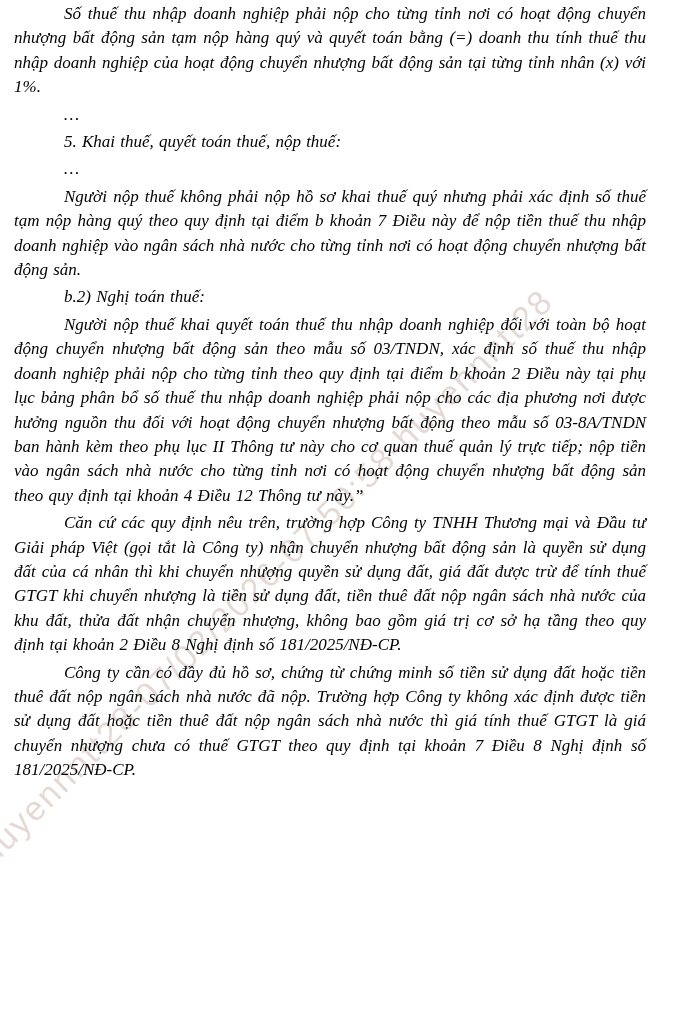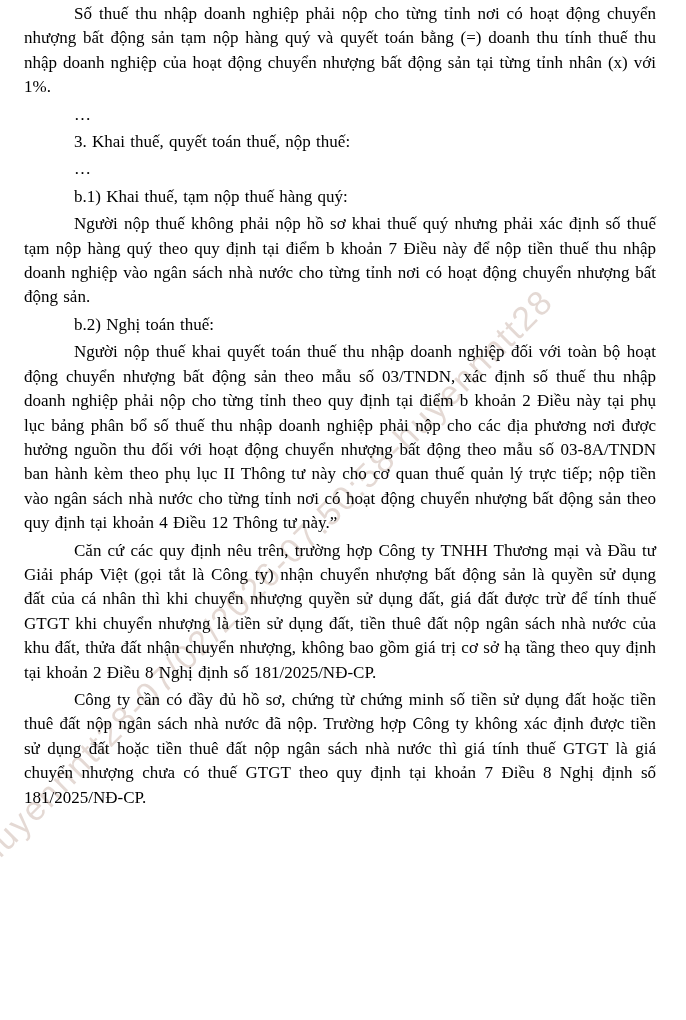--- a/index.html
+++ b/index.html
@@ -26,46 +26,46 @@
     font-size: 34px;
     letter-spacing: 2px;
     color: rgba(196, 170, 160, 0.45);
     white-space: nowrap;
     z-index: 1;
     pointer-events: none;
     user-select: none;
   }
   .content {
     position: absolute;
-    left: 24px;
+    left: 14px;
     top: 2px;
     width: 632px;
     z-index: 2;
+    font-style: italic;
   }
   .content p.doc-par {
     margin: 0 0 3px 0;
     padding: 0;
     font-size: 17px;
     line-height: 24.4px;
     color: #000000;
     text-align: justify;
     text-indent: 50px;
     word-spacing: 1px;
   }
 </style>
 </head>
 <body>
 
 <div class="page">
   <div class="watermark">huyennntt28-07/02/2026-07:50:58-huyennntt28</div>
   <div class="content">
       <p class="doc-par">Số thuế thu nhập doanh nghiệp phải nộp cho từng tỉnh nơi có hoạt động chuyển nhượng bất động sản tạm nộp hàng quý và quyết toán bằng (=) doanh thu tính thuế thu nhập doanh nghiệp của hoạt động chuyển nhượng bất động sản tại từng tỉnh nhân (x) với 1%.</p>
       <p class="doc-par">…</p>
-      <p class="doc-par">3. Khai thuế, quyết toán thuế, nộp thuế:</p>
+      <p class="doc-par">5. Khai thuế, quyết toán thuế, nộp thuế:</p>
       <p class="doc-par">…</p>
-      <p class="doc-par">b.1) Khai thuế, tạm nộp thuế hàng quý:</p>
       <p class="doc-par">Người nộp thuế không phải nộp hồ sơ khai thuế quý nhưng phải xác định số thuế tạm nộp hàng quý theo quy định tại điểm b khoản 7 Điều này để nộp tiền thuế thu nhập doanh nghiệp vào ngân sách nhà nước cho từng tỉnh nơi có hoạt động chuyển nhượng bất động sản.</p>
       <p class="doc-par">b.2) Nghị toán thuế:</p>
       <p class="doc-par">Người nộp thuế khai quyết toán thuế thu nhập doanh nghiệp đối với toàn bộ hoạt động chuyển nhượng bất động sản theo mẫu số 03/TNDN, xác định số thuế thu nhập doanh nghiệp phải nộp cho từng tỉnh theo quy định tại điểm b khoản 2 Điều này tại phụ lục bảng phân bổ số thuế thu nhập doanh nghiệp phải nộp cho các địa phương nơi được hưởng nguồn thu đối với hoạt động chuyển nhượng bất động theo mẫu số 03-8A/TNDN ban hành kèm theo phụ lục II Thông tư này cho cơ quan thuế quản lý trực tiếp; nộp tiền vào ngân sách nhà nước cho từng tỉnh nơi có hoạt động chuyển nhượng bất động sản theo quy định tại khoản 4 Điều 12 Thông tư này.”</p>
       <p class="doc-par">Căn cứ các quy định nêu trên, trường hợp Công ty TNHH Thương mại và Đầu tư Giải pháp Việt (gọi tắt là Công ty) nhận chuyển nhượng bất động sản là quyền sử dụng đất của cá nhân thì khi chuyển nhượng quyền sử dụng đất, giá đất được trừ để tính thuế GTGT khi chuyển nhượng là tiền sử dụng đất, tiền thuê đất nộp ngân sách nhà nước của khu đất, thửa đất nhận chuyển nhượng, không bao gồm giá trị cơ sở hạ tầng theo quy định tại khoản 2 Điều 8 Nghị định số 181/2025/NĐ-CP.</p>
       <p class="doc-par">Công ty cần có đầy đủ hồ sơ, chứng từ chứng minh số tiền sử dụng đất hoặc tiền thuê đất nộp ngân sách nhà nước đã nộp. Trường hợp Công ty không xác định được tiền sử dụng đất hoặc tiền thuê đất nộp ngân sách nhà nước thì giá tính thuế GTGT là giá chuyển nhượng chưa có thuế GTGT theo quy định tại khoản 7 Điều 8 Nghị định số 181/2025/NĐ-CP.</p>
     </div>
 </div>
 
 </body></html>

